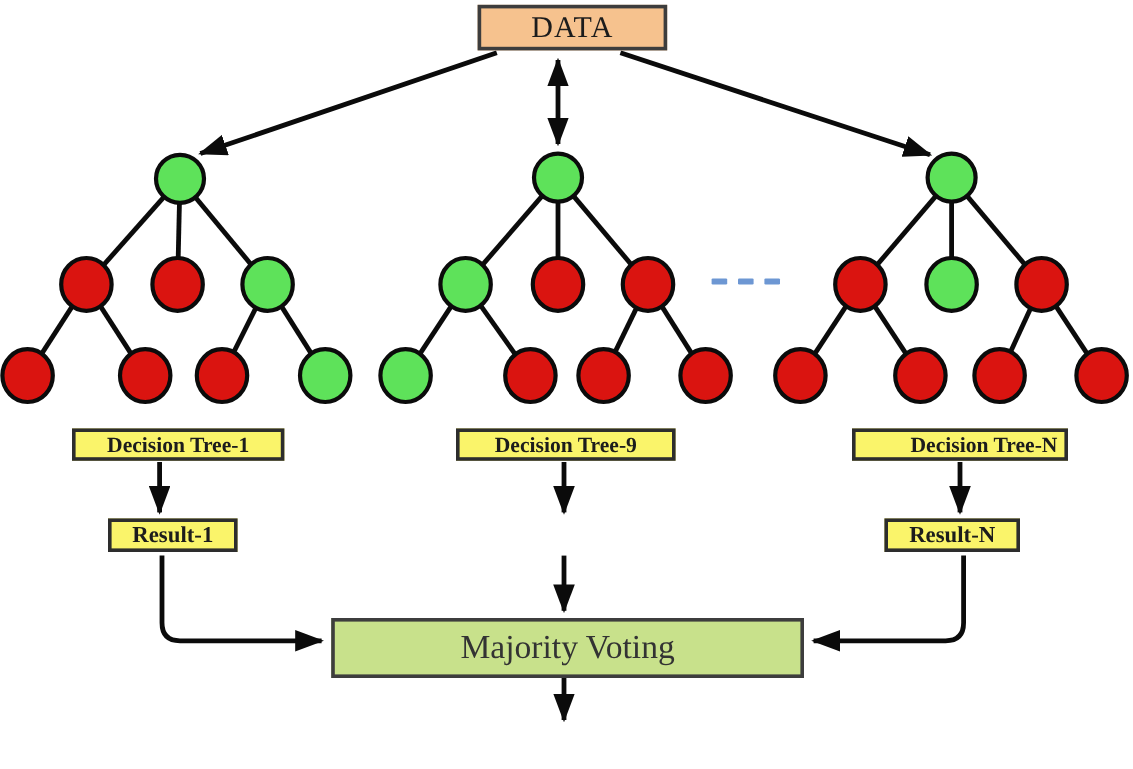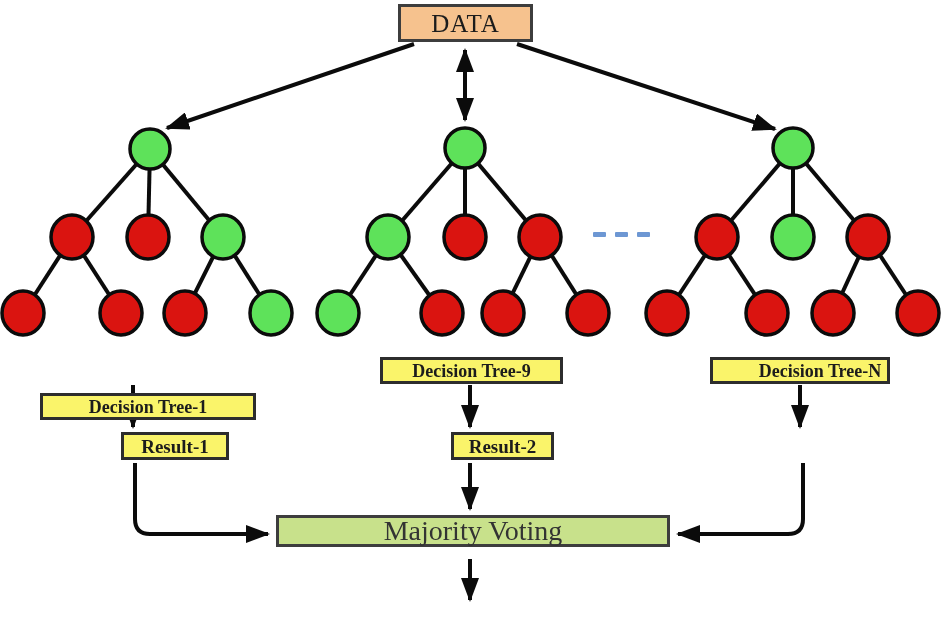--- a/index.html
+++ b/index.html
@@ -7,33 +7,33 @@
          overflow:hidden;font-family:"Liberation Serif",serif;color:var(--text,#1c1c1c);}
   svg.canvas{position:absolute;left:0;top:0;z-index:1;}
   .edge{stroke:var(--line);stroke-width:4;}
   .conn{stroke:var(--line);stroke-width:4;fill:none;stroke-linejoin:round;}
   .node{stroke:var(--line);stroke-width:3.5;}
   .node-green{fill:var(--node-green);}
   .node-red{fill:var(--node-red);}
   .dash{fill:var(--dash-blue);}
   .box{position:absolute;z-index:2;box-sizing:border-box;display:flex;align-items:center;
        justify-content:center;text-align:center;line-height:1;}
-  #box-data{left:398px;top:4px;width:135px;height:38px;background:var(--data-fill);
+  #box-data{left:398px;top:4px;width:158px;height:38px;background:var(--data-fill);
             border:3px solid var(--data-border);font-size:25px;letter-spacing:1px;}
   .dt-label{top:357px;height:27px;background:var(--label-fill);
             border:3px solid var(--label-border);font-weight:bold;font-size:18px;}
-  #dt1{left:40px;width:216px;margin-top:36px;}
+  #dt1{left:60px;width:177px;}
   #dt2{left:380px;width:183px;}
   #dtn{left:710px;width:180px;padding-left:40px;}
   .result{top:432px;height:28px;background:var(--label-fill);
-          border:3px solid var(--label-border);font-weight:bold;font-size:19px;margin-left:31px;}
+          border:3px solid var(--label-border);font-weight:bold;font-size:19px;}
   #r1{left:90px;width:108px;}
   #r2{left:420px;width:103px;}
   #rn{left:737px;width:113px;}
-  #mv{left:276px;top:515px;width:394px;height:32px;background:var(--vote-fill);
+  #mv{left:276px;top:515px;width:394px;height:50px;background:var(--vote-fill);
       border:3px solid var(--vote-border);font-size:28px;color:#333;}
   #out{left:413px;top:610px;width:120px;height:30px;background:var(--vote-fill);
        border:3px solid var(--label-border);font-weight:bold;font-size:20px;letter-spacing:1px;}
 </style>
 </head>
 <body>
 
 <div class="stage">
 
   <svg class="canvas" width="944" height="641" viewBox="0 0 944 641">
@@ -114,17 +114,17 @@
       </g>
   </svg>
 
   <div class="box" id="box-data">DATA</div>
 
   <div class="box dt-label" id="dt1">Decision Tree-1</div>
   <div class="box dt-label" id="dt2">Decision Tree-9</div>
   <div class="box dt-label" id="dtn">Decision Tree-N</div>
 
   <div class="box result" id="r1">Result-1</div>
-  <div class="box result" id="r2">Result-2</div>
+  <div class="box result" id="rn">Result-N</div>
 
   <div class="box" id="mv">Majority Voting</div>
 
 </div>
 
 </body></html>

